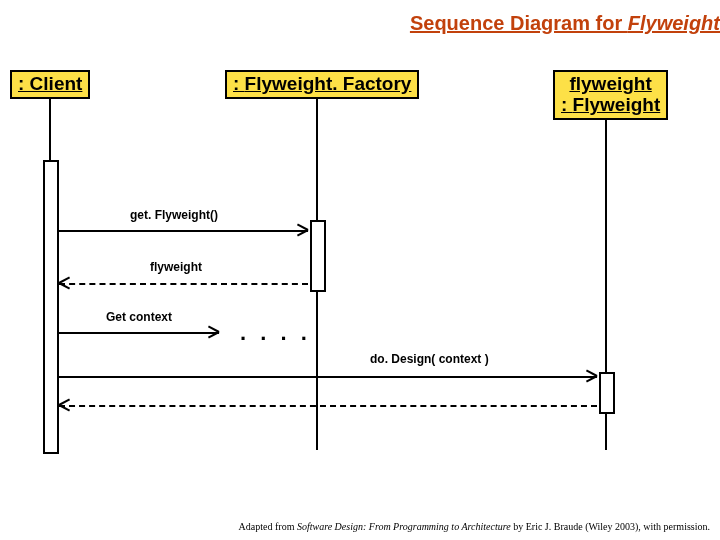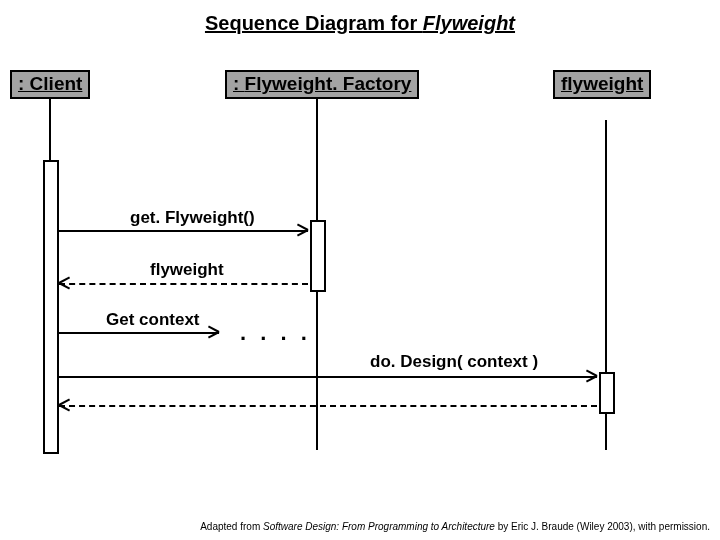--- a/index.html
+++ b/index.html
@@ -9,31 +9,31 @@
     height: 540px;
     background: white;
     font-family: Arial, sans-serif;
     position: relative;
     overflow: hidden;
   }
   .title {
     position: absolute;
     top: 12px;
     width: 100%;
-    text-align: center;
+    text-align: right;
     font-size: 20px;
     font-weight: bold;
-    color: #000000;
+    color: #c2410c;
     text-decoration: underline;
   }
   .title .ital { font-style: italic; }
   .lifeline-box {
     position: absolute;
     border: 2px solid black;
-    background: #a3a3a3;
+    background: #fde047;
     padding: 2px 6px;
     font-size: 19px;
     font-weight: bold;
     text-align: center;
     line-height: 1.1;
   }
   .lifeline-box .name-und { text-decoration: underline; }
   .ital { }
   .lifeline {
     position: absolute;
@@ -41,21 +41,21 @@
     background: black;
   }
   .activation {
     position: absolute;
     width: 12px;
     background: white;
     border: 2px solid black;
   }
   .msg-label {
     position: absolute;
-    font-size: 17px;
+    font-size: 12px;
     font-weight: bold;
   }
   .arrow-solid {
     position: absolute;
     height: 2px;
     background: black;
   }
   .arrow-dashed {
     position: absolute;
     height: 0px;
@@ -79,41 +79,42 @@
     position: absolute;
     font-size: 22px;
     font-weight: bold;
     letter-spacing: 4px;
   }
   .attribution {
     position: absolute;
     bottom: 8px;
     right: 10px;
     font-size: 10px;
-    font-family: Liberation Sans, sans-serif;
+    font-family: Liberation Serif, serif;
   }
   .attribution .book { font-style: italic; }
 </style>
 </head>
 <body>
 
 <div class="title">
   <span>Sequence Diagram for </span><span class="ital">Flyweight</span>
 </div>
 
 <div class="lifeline-box" style="left:10px; top:70px;">
   <span class="name-und">: Client</span>
 </div>
 
 <div class="lifeline-box" style="left:225px; top:70px;">
   <span class="name-und"><span>: </span><span class="ital">Flyweight. Factory</span></span>
 </div>
 
 <div class="lifeline-box" style="left:553px; top:70px;">
   <span class="name-und" style="display:block;">flyweight</span>
+  <span class="name-und"><span>: </span><span class="ital">Flyweight</span></span>
 </div>
 
 <div class="lifeline" style="left:49px; top:98px; height:352px;"></div>
 <div class="lifeline" style="left:316px; top:98px; height:352px;"></div>
 <div class="lifeline" style="left:605px; top:120px; height:330px;"></div>
 
 <div class="activation" style="left:43px; top:160px; height:290px;"></div>
 <div class="activation" style="left:310px; top:220px; height:68px;"></div>
 <div class="activation" style="left:599px; top:372px; height:38px;"></div>
 

